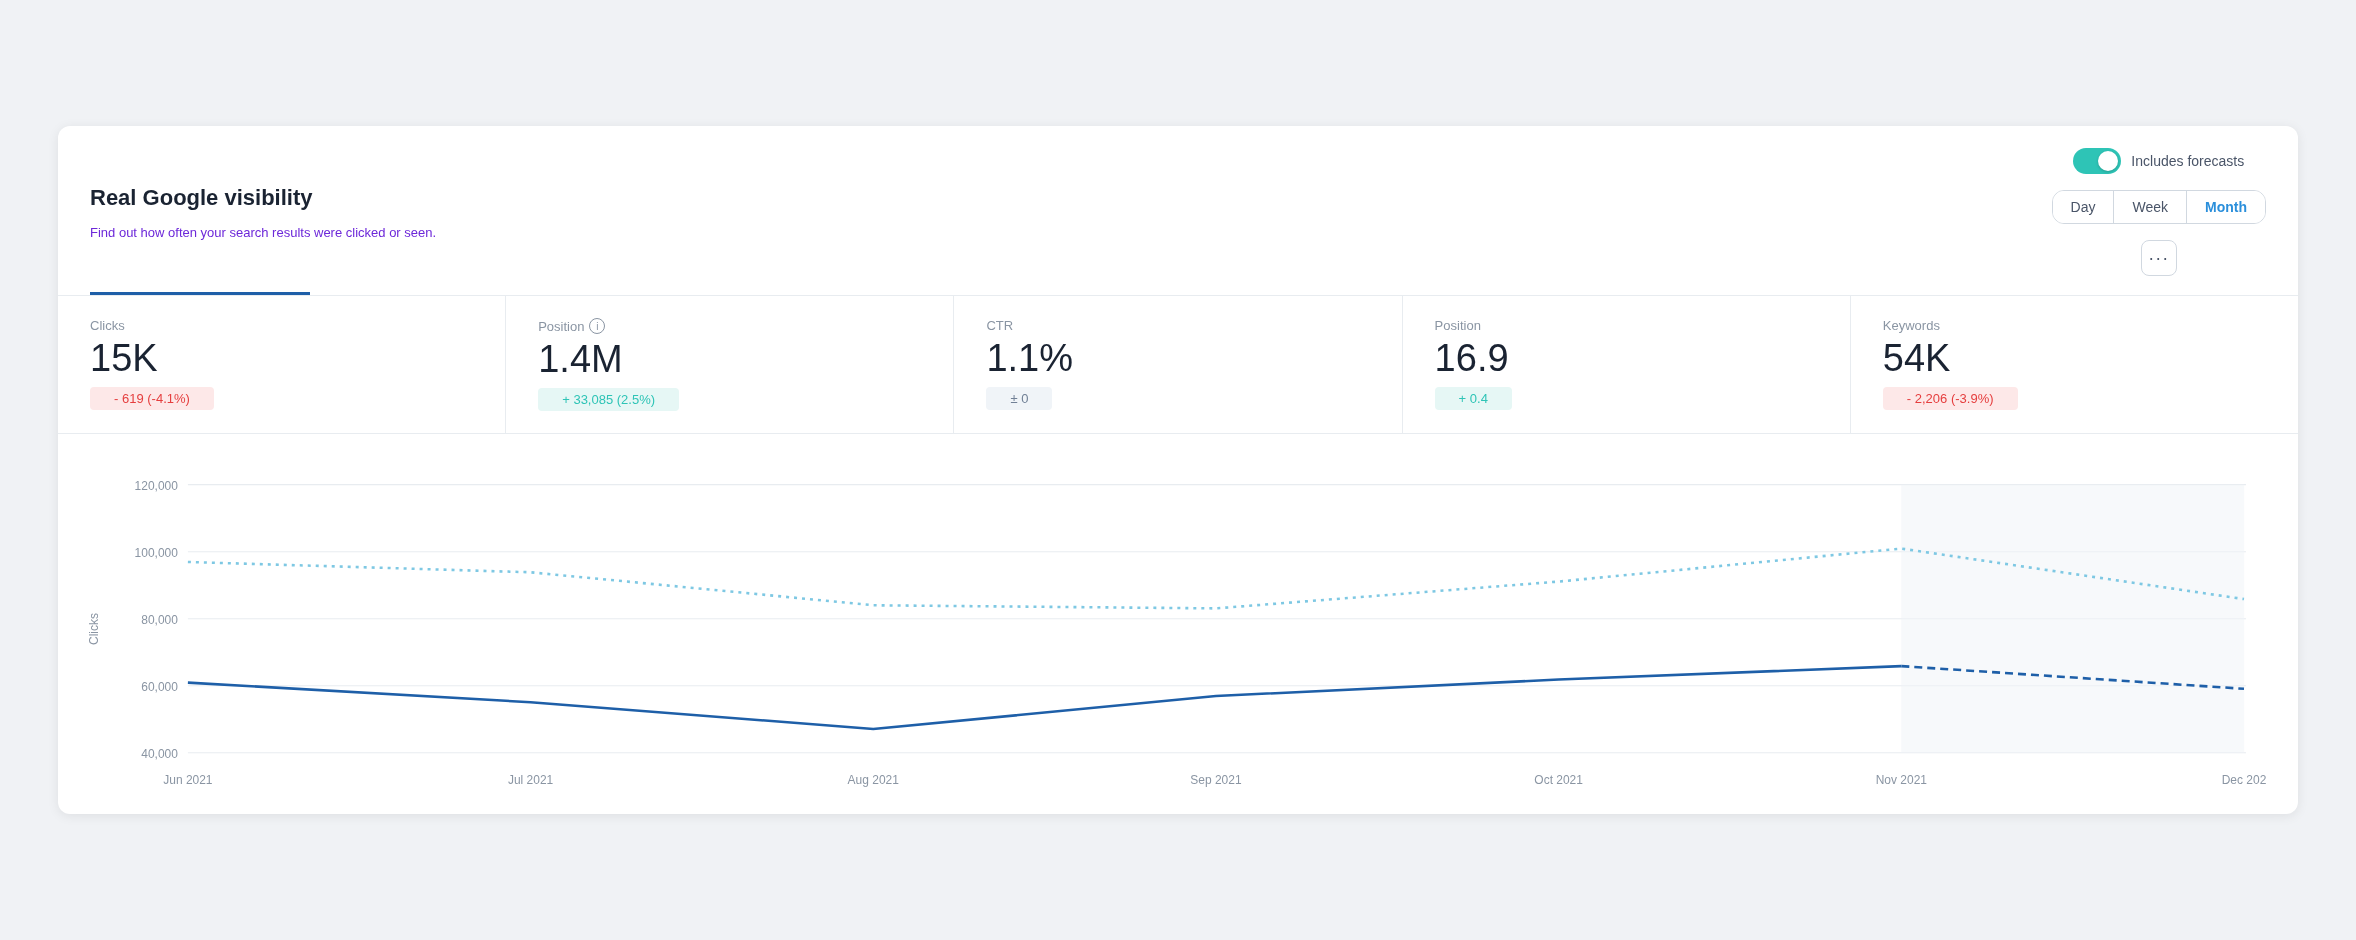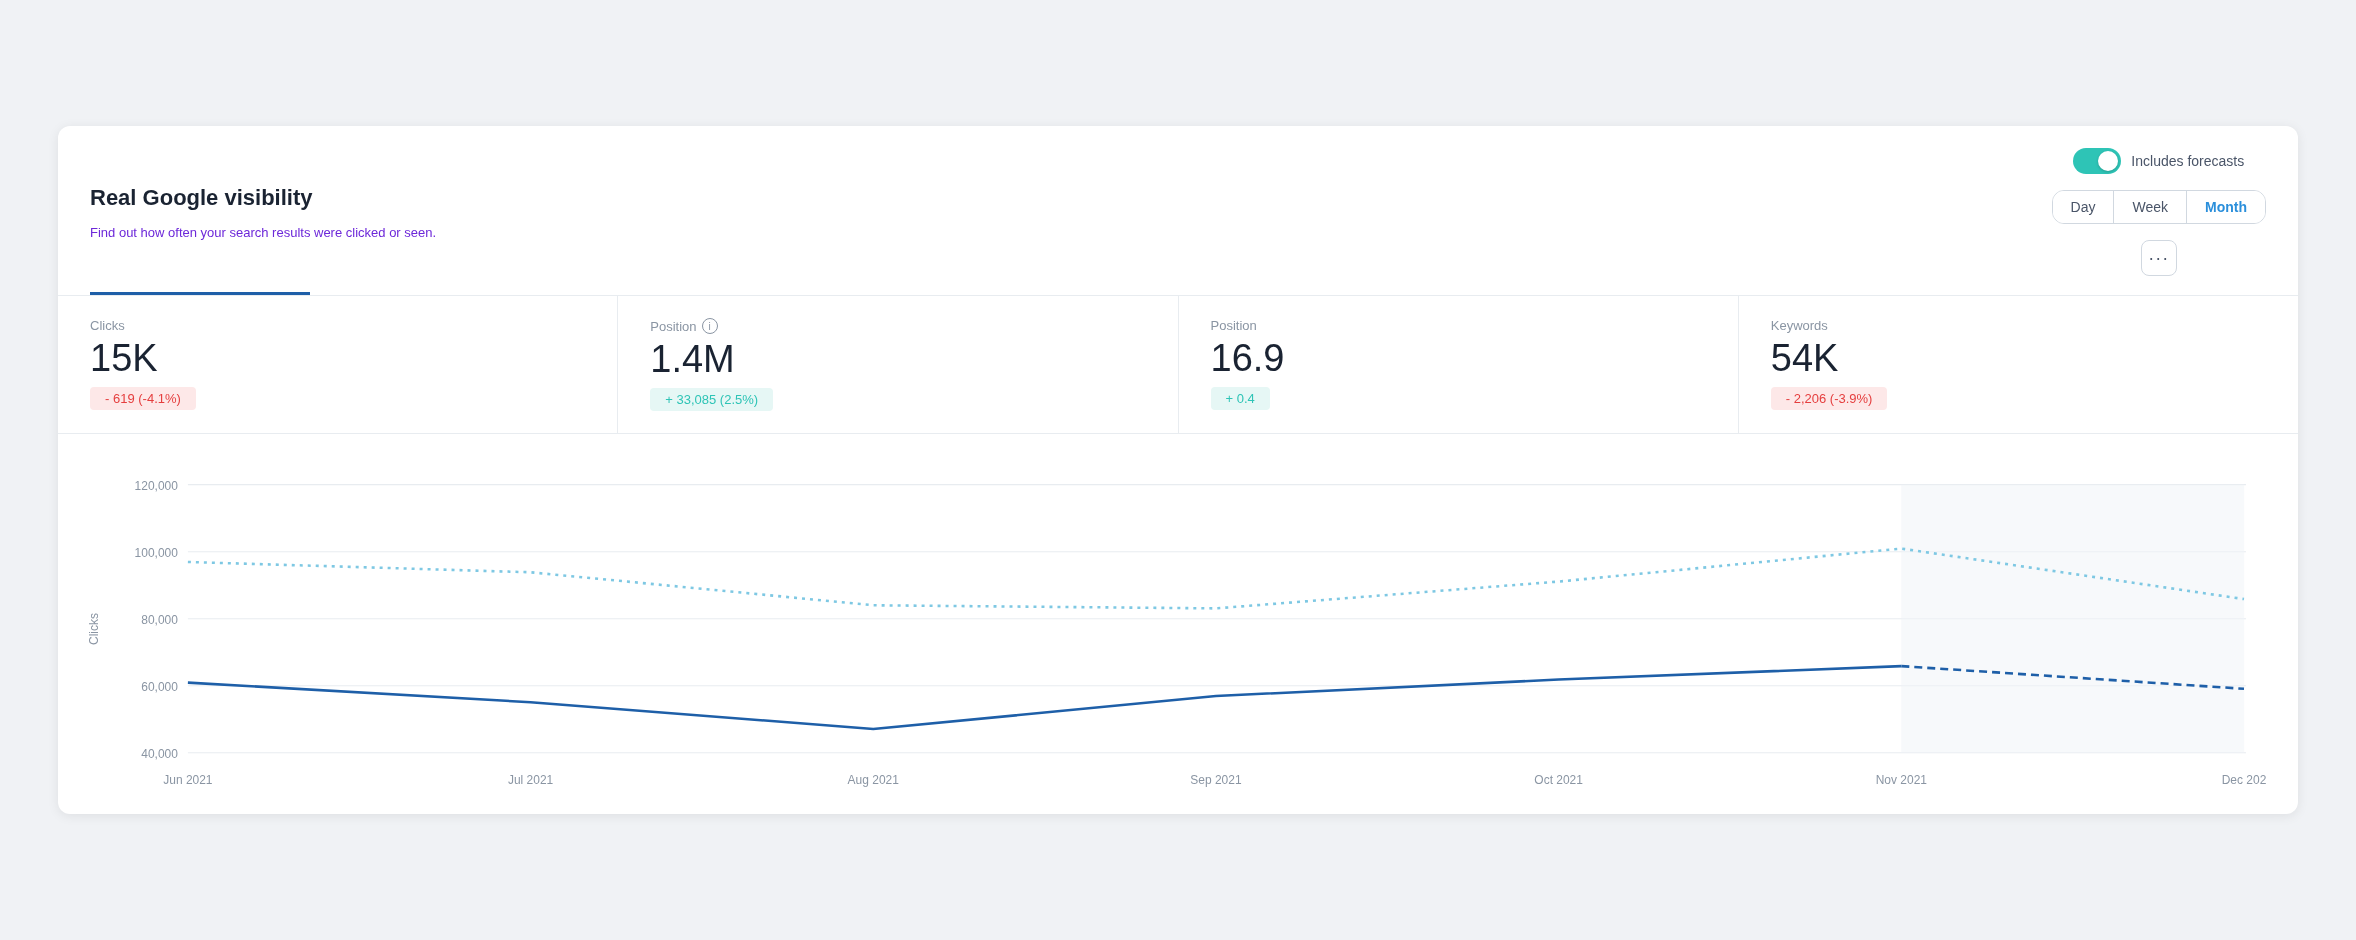--- a/index.html
+++ b/index.html
@@ -133,21 +133,21 @@
     }
     .metric-value {
       font-size: 38px;
       font-weight: 300;
       color: #1a2332;
       margin-bottom: 10px;
       line-height: 1;
     }
     .metric-badge {
       display: inline-block;
-      padding: 4px 15px;
+      padding: 4px 24px;
       border-radius: 4px;
       font-size: 13px;
       font-weight: 500;
     }
     .badge-red { background: #fde8e8; color: #e53e3e; }
     .badge-green { background: #e6f7f5; color: #2ec4b6; }
     .badge-neutral { background: #f0f4f8; color: #718096; }
     .info-icon {
       width: 16px;
       height: 16px;
@@ -254,20 +254,27 @@
     <div class="metric-cell">
       <div class="metric-label">
         <span>Position</span>
         <span class="info-icon">i</span>
       </div>
       <div class="metric-value">1.4M</div>
       <span class="metric-badge badge-green">+ 33,085 (2.5%)</span>
     </div>
     <div class="metric-cell">
       <div class="metric-label">
+        <span>CTR</span>
+      </div>
+      <div class="metric-value">1.1%</div>
+      <span class="metric-badge badge-neutral">± 0</span>
+    </div>
+    <div class="metric-cell">
+      <div class="metric-label">
         <span>Position</span>
       </div>
       <div class="metric-value">16.9</div>
       <span class="metric-badge badge-green">+ 0.4</span>
     </div>
     <div class="metric-cell">
       <div class="metric-label">
         <span>Keywords</span>
       </div>
       <div class="metric-value">54K</div>

